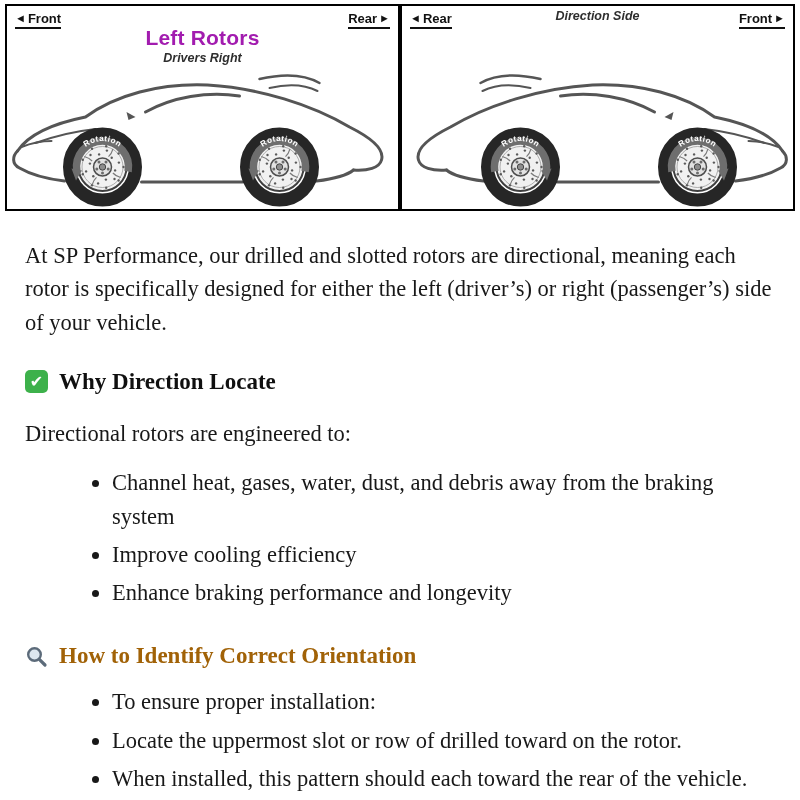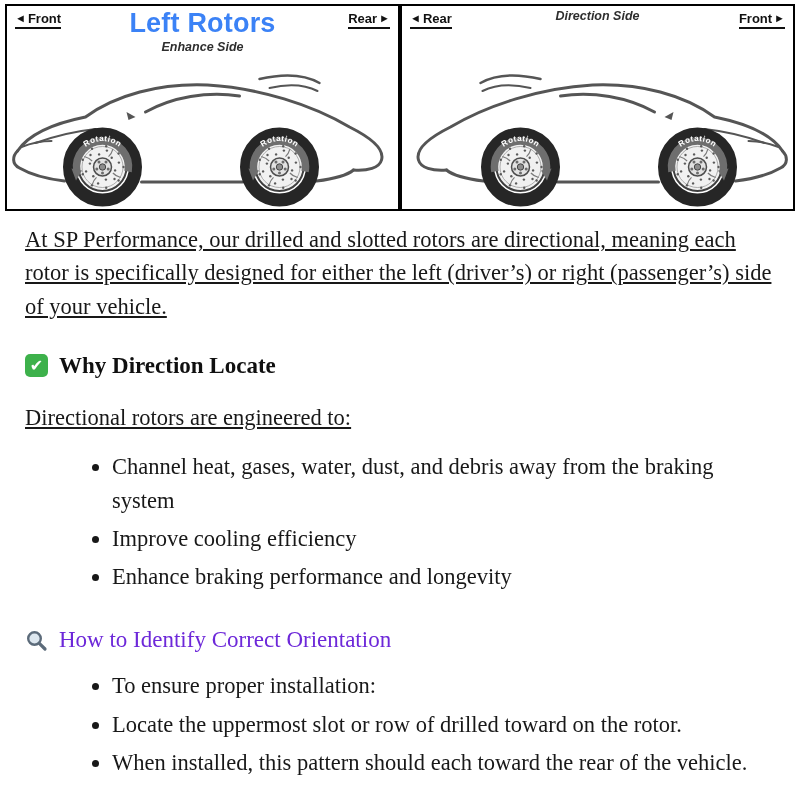--- a/index.html
+++ b/index.html
@@ -9,31 +9,31 @@
     font-family:"Liberation Serif", serif;
   }
 
   
   .diagram { display:flex; padding:4px 5px 0 5px; }
   .panel { flex:1; position:relative; border:2px solid #000; height:207px; background:#fff; overflow:hidden; }
   .panel-header { position:absolute; top:5px; left:0; right:0; display:flex; justify-content:space-between; padding:0 8px; font-family:"Liberation Sans", sans-serif; z-index:3; }
   .dir-label { font-weight:bold; font-size:13px; border-bottom:2px solid #111; padding-bottom:1px; color:#111; display:inline-flex; align-items:center; gap:2px; }
   .dir-arrow { font-size:11px; line-height:1; }
   .title-block { position:absolute; top:2px; left:0; right:0; text-align:center; z-index:2; font-family:"Liberation Sans", sans-serif; }
-  .panel-title { font-size:27px; font-weight:800; color:#3b82f6; letter-spacing:.2px; }
+  .panel-title { font-size:21px; font-weight:800; color:#a21caf; letter-spacing:.2px;margin-top:18px; }
   .panel-sub { font-size:12.5px; font-style:italic; font-weight:bold; color:#2e2e2e; margin-top:1px; }
   svg.car { position:absolute; bottom:2px; left:0; width:100%; height:152px; }
 
   .defs-holder { position:absolute; width:0; height:0; overflow:hidden; }
 
   
   .content { padding:12px 28px 26px 25px; font-size:22.5px; line-height:1.48; }
-  .content p { margin:0 0 16px;text-decoration:underline; }
+  .content p { margin:16px 0 16px; }
   .content h3 { display:flex; align-items:center; gap:11px; font-size:23px; margin:26px 0 18px; color:#101010; }
-  .content h3.plain { font-weight:normal; color:#6d28d9; margin:30px 0 8px; }
+  .content h3.plain { font-weight:bold; color:#a16207; margin:30px 0 8px; }
   .content ul { margin:12px 0 20px; padding-left:47px; }
   .content li { margin-bottom:5px;margin-left:40px; }
 
   .check-icon {
     display:inline-flex; width:23px; height:23px; border-radius:5px;
     background:#3db14b; color:#fff; align-items:center; justify-content:center;
     font-size:16px; font-weight:bold; flex:0 0 auto;
     font-family:"DejaVu Sans", sans-serif;
   }
   .mag-icon { display:inline-flex; flex:0 0 auto; }
@@ -127,21 +127,21 @@
         <span class="dir-arrow">◄</span>
         <span>Front</span>
       </span>
       <span class="dir-label">
         <span>Rear</span>
         <span class="dir-arrow">►</span>
       </span>
     </div>
     <div class="title-block">
       <div class="panel-title">Left Rotors</div>
-      <div class="panel-sub">Enhance Side</div>
+      <div class="panel-sub">Drivers Right</div>
     </div>
     <svg class="car" viewBox="0 0 390 152" preserveAspectRatio="xMidYMax meet">
       <use href="#car-art"></use>
       <circle cx="95" cy="112" r="33" fill="none" stroke="#262626" stroke-width="13"></circle>
       <circle cx="272" cy="112" r="33" fill="none" stroke="#262626" stroke-width="13"></circle>
       <use href="#rotor-disc" x="95" y="112"></use>
       <use href="#rotor-disc" x="272" y="112"></use>
       <use href="#rot-ccw" x="95" y="112"></use>
       <use href="#rot-ccw" x="272" y="112"></use>
     </svg>

